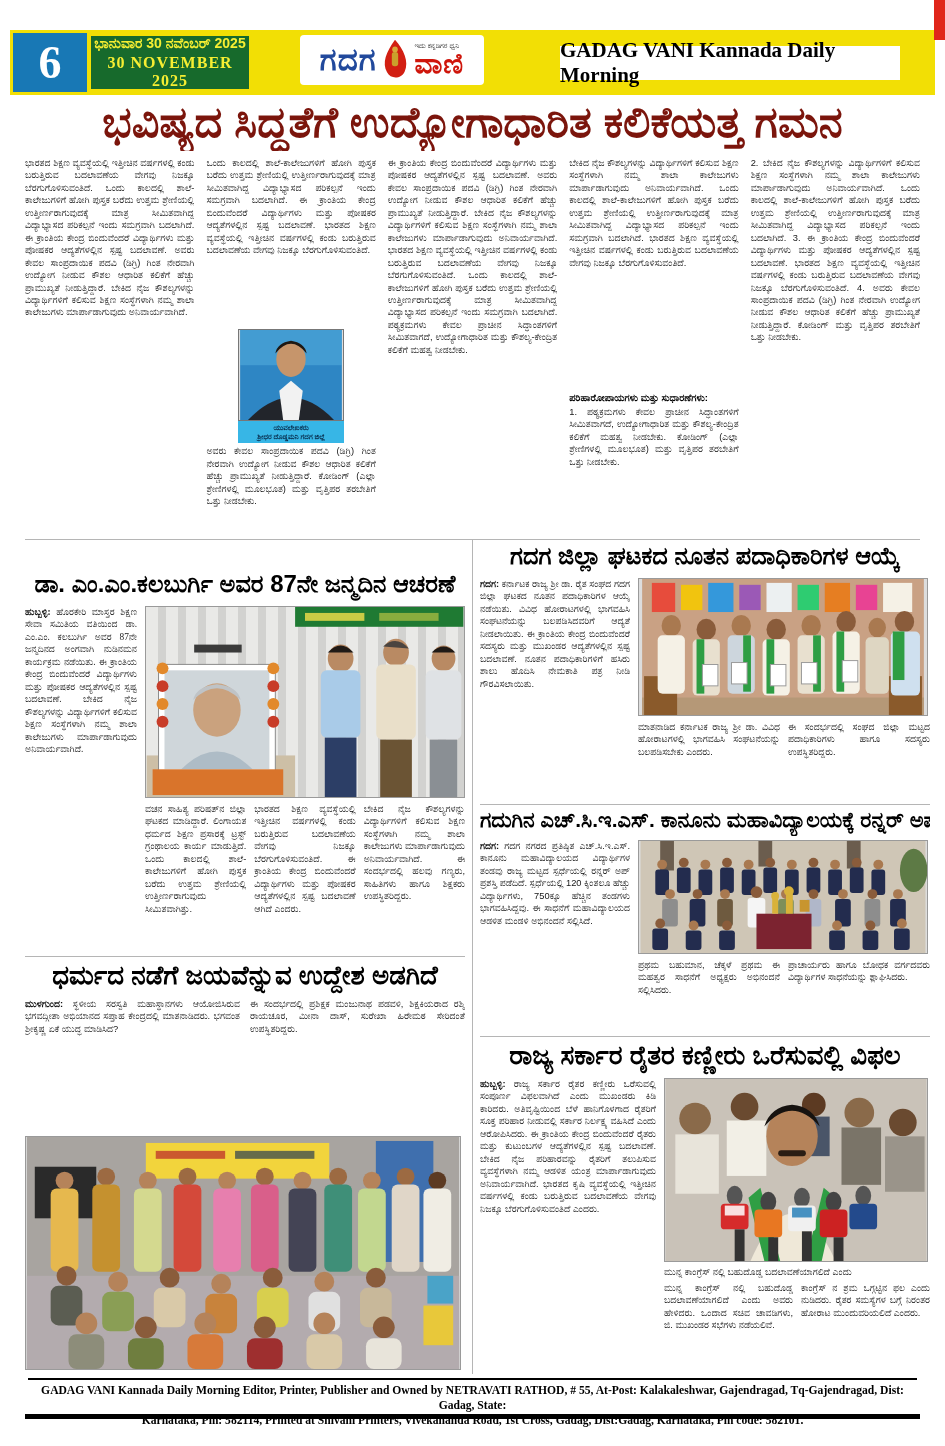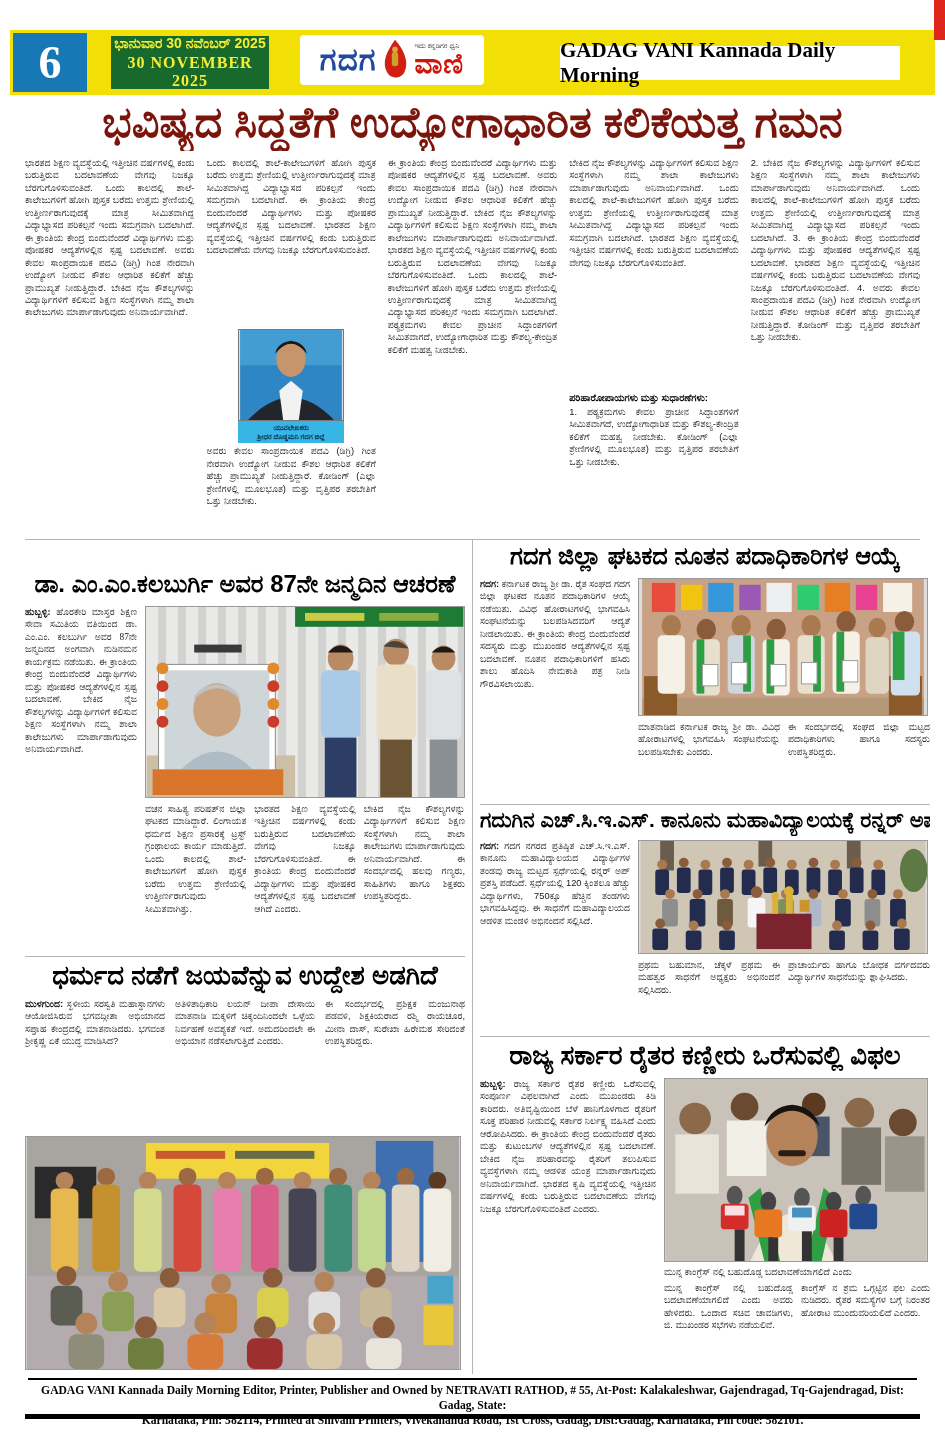--- a/index.html
+++ b/index.html
@@ -5,21 +5,21 @@
   html,body{margin:0;padding:0;background:#fff;}
   .page{position:relative;width:945px;height:1446px;background:#ffffff;overflow:hidden;
         font-family:"Liberation Sans", sans-serif;}
   .abs{position:absolute;}
 
   
   .topstrip{background:#f2df05;}
   .pagenum{background:#1878b5;color:#fff;font-family:"Liberation Serif",serif;
            font-weight:bold;font-size:46px;display:flex;align-items:center;justify-content:center;}
   .datebox{background:#176a2c;color:#f6ee32;text-align:center;display:flex;flex-direction:column;
-           justify-content:center;gap:2px;margin-left:20px;}
+           justify-content:center;gap:2px;}
   .datebox .kn{font-size:14px;font-weight:bold;}
   .datebox .en{font-family:"Liberation Serif",serif;font-size:16px;font-weight:bold;letter-spacing:1px;}
   .logobox{background:#fff;border-radius:4px;display:flex;align-items:center;justify-content:center;gap:4px;}
   .logo-gadag{color:#21499c;font-size:31px;font-weight:800;letter-spacing:1px;}
   .logo-right{display:flex;flex-direction:column;align-items:flex-start;line-height:1;}
   .logo-tag{font-size:7px;color:#111;margin-bottom:1px;}
   .logo-vani{color:#cf150b;font-size:28px;font-weight:800;letter-spacing:1px;}
   .engmast{background:#fff;display:flex;align-items:center;justify-content:center;
            font-family:"Liberation Serif",serif;font-weight:bold;font-size:21px;color:#000;}
   .redcorner{background:#e0261a;}
@@ -334,21 +334,20 @@
     </div>
   </div>
 
   <div class="abs" style="left:25px;top:960px;width:440px;height:414px;">
     <div class="shl" style="font-size:26px;height:36px;">ಧರ್ಮದ ನಡೆಗೆ ಜಯವೆನ್ನುವ ಉದ್ದೇಶ ಅಡಗಿದೆ</div>
     <div class="cols" style="gap:10px;height:134px;margin-top:2px;">
       <div class="col bt">
         <b>ಮುಳಗುಂದ:</b>
         <span>ಸ್ಥಳೀಯ ಸರಸ್ವತಿ ಮಹಾಸ್ಥಾನಗಳು ಆಯೋಜಿಸಿರುವ ಭಗವದ್ಗೀತಾ ಅಭಿಯಾನದ ಸಪ್ತಾಹ ಕೇಂದ್ರದಲ್ಲಿ ಮಾತನಾಡಿದರು. ಭಗವಂತ ಶ್ರೀಕೃಷ್ಣ ಏಕೆ ಯುದ್ಧ ಮಾಡಿಸಿದ?</span>
       </div>
-      <div class="col bt">ಅತಿಳಿತಾಧಿಕಾರಿ ಲಯನ್ ದೀಪಾ ದೇಸಾಯಿ ಮಾತನಾಡಿ ಮಕ್ಕಳಿಗೆ ಚಿಕ್ಕಂದಿನಿಂದಲೇ ಒಳ್ಳೆಯ ನಿರ್ವಹಣೆ ಅವಶ್ಯಕತೆ ಇದೆ. ಅದುದರಿಂದಲೇ ಈ ಅಭಿಯಾನ ನಡೆಸಲಾಗುತ್ತಿದೆ ಎಂದರು.</div>
       <div class="col bt">ಈ ಸಂದರ್ಭದಲ್ಲಿ ಪ್ರಶಿಕ್ಷಕ ಮಂಜುನಾಥ ಪಡವಳಿ, ಶಿಕ್ಷಕಿಯರಾದ ರಶ್ಮಿ ರಾಯಚೂರ, ಮೀನಾ ದಾಸ್, ಸುರೇಖಾ ಹಿರೇಮಠ ಸೇರಿದಂತೆ ಉಪಸ್ಥಿತರಿದ್ದರು.</div>
     </div>
     <div class="photo" style="width:436px;height:234px;margin-top:4px;">
       <svg viewBox="0 0 436 234">
         <rect width="436" height="234" fill="#a8a4a0"></rect>
         <rect y="140" width="436" height="94" fill="#b3abae"></rect>
         <rect x="8" y="30" width="62" height="52" fill="#2a2a2a"></rect>
         <rect x="352" y="4" width="58" height="122" fill="#3f6fae"></rect>
         <rect x="120" y="6" width="185" height="36" fill="#f2d43c"></rect>
         <rect x="130" y="14" width="70" height="8" fill="#c0392b" opacity="0.8"></rect>

